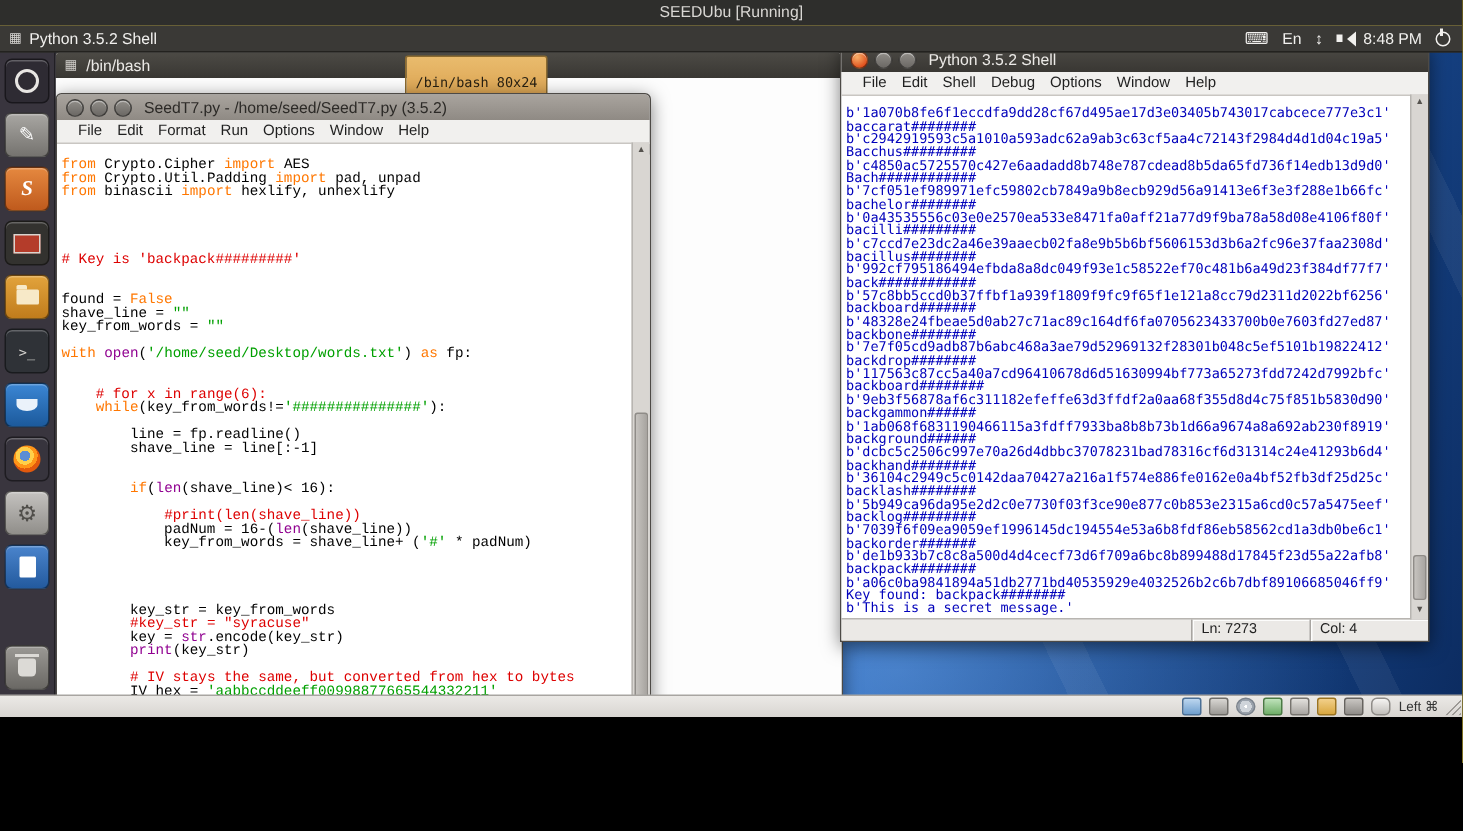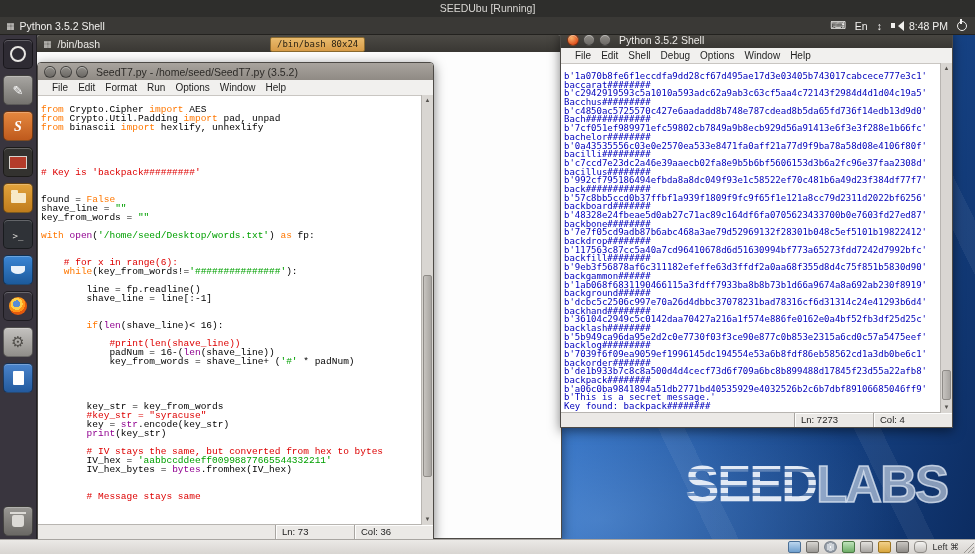--- a/index.html
+++ b/index.html
@@ -1,16 +1,16 @@
 <!DOCTYPE html>
 <html style="--kw: #ff7700; --str: #00a000; --com: #dd0000; --blt: #900090; --stdout: #0000bb;"><head>
 <meta charset="utf-8">
 <style>
   html,body{margin:0;padding:0;background:#000;}
-  .screen{position:relative;width:975px;height:554px;overflow:hidden;
+  .screen{position:relative;width:975px;height:478px;overflow:hidden;
     font-family:"Liberation Sans","DejaVu Sans",sans-serif;background:#fde047;}
 
   
   .vbox-titlebar{position:absolute;left:0;top:0;right:0;height:17px;background:#2e2e2c;
     color:#d9d7d4;font-size:10.5px;line-height:17px;text-align:center;z-index:40;}
   .vbox-statusbar{position:absolute;left:0;right:0;bottom:0;height:14px;
     background:linear-gradient(#ebe9e6,#d8d5d1);border-top:1px solid #a8a5a1;
     display:flex;align-items:center;justify-content:flex-end;gap:5px;
     padding-right:16px;font-size:9px;color:#333;z-index:40;}
   .sbi{width:11px;height:10px;border-radius:2px;display:inline-block;}
@@ -106,21 +106,21 @@
   .status-cell{width:66px;border-left:1px solid #a8a5a1;box-shadow:inset 1px 1px 0 #fdfdfc;
     padding:0 6px;line-height:13px;}
 
   
   .terminal-win{left:36px;top:34px;width:524px;height:503px;z-index:5;}
   .term-title{display:flex;align-items:center;gap:6px;}
   .term-grid{font-size:9px;color:#cfcdc9;}
   .term-body{flex:1;background:#fdfdfd;}
   .term-tooltip{position:absolute;left:270px;top:37px;z-index:6;height:13px;line-height:13px;
     background:linear-gradient(#e9bb6d,#d79b47);border:1px solid #8a6a30;color:#261f12;
-    font-family:"DejaVu Sans Mono",monospace;font-size:9px;padding:0 6px;border-radius:2px;}
+    font-family:"DejaVu Sans Mono",monospace;font-size:9px;padding:12px 6px;border-radius:2px;}
 
   
   .editor-win{left:37px;top:62px;width:395px;height:476px;z-index:7;}
   .editor-body{position:relative;flex:1;background:#fff;overflow:hidden;
     font-family:Liberation Mono, monospace;font-size:9.5px;line-height:9px;
     padding:2px 12px 0 3px;margin-top:7px;}
   .cl{height:9px;white-space:pre;color:#000;}
   .tk-k{color:var(--kw);} .tk-s{color:var(--str);} .tk-c{color:var(--com);}
   .tk-b{color:var(--blt);} .tk-p{color:#000;}
   .vscroll{position:absolute;top:32px;right:0;width:11px;bottom:14px;background:#d9d6d2;
@@ -322,38 +322,38 @@
         <div class="sl">bacillus########</div>
         <div class="sl">b'992cf795186494efbda8a8dc049f93e1c58522ef70c481b6a49d23f384df77f7'</div>
         <div class="sl">back############</div>
         <div class="sl">b'57c8bb5ccd0b37ffbf1a939f1809f9fc9f65f1e121a8cc79d2311d2022bf6256'</div>
         <div class="sl">backboard#######</div>
         <div class="sl">b'48328e24fbeae5d0ab27c71ac89c164df6fa0705623433700b0e7603fd27ed87'</div>
         <div class="sl">backbone########</div>
         <div class="sl">b'7e7f05cd9adb87b6abc468a3ae79d52969132f28301b048c5ef5101b19822412'</div>
         <div class="sl">backdrop########</div>
         <div class="sl">b'117563c87cc5a40a7cd96410678d6d51630994bf773a65273fdd7242d7992bfc'</div>
-        <div class="sl">backfill########</div>
+        <div class="sl">backboard########</div>
         <div class="sl">b'9eb3f56878af6c311182efeffe63d3ffdf2a0aa68f355d8d4c75f851b5830d90'</div>
         <div class="sl">backgammon######</div>
         <div class="sl">b'1ab068f6831190466115a3fdff7933ba8b8b73b1d66a9674a8a692ab230f8919'</div>
         <div class="sl">background######</div>
         <div class="sl">b'dcbc5c2506c997e70a26d4dbbc37078231bad78316cf6d31314c24e41293b6d4'</div>
         <div class="sl">backhand########</div>
         <div class="sl">b'36104c2949c5c0142daa70427a216a1f574e886fe0162e0a4bf52fb3df25d25c'</div>
         <div class="sl">backlash########</div>
         <div class="sl">b'5b949ca96da95e2d2c0e7730f03f3ce90e877c0b853e2315a6cd0c57a5475eef'</div>
         <div class="sl">backlog#########</div>
         <div class="sl">b'7039f6f09ea9059ef1996145dc194554e53a6b8fdf86eb58562cd1a3db0be6c1'</div>
         <div class="sl">backorder#######</div>
         <div class="sl">b'de1b933b7c8c8a500d4d4cecf73d6f709a6bc8b899488d17845f23d55a22afb8'</div>
         <div class="sl">backpack########</div>
         <div class="sl">b'a06c0ba9841894a51db2771bd40535929e4032526b2c6b7dbf89106685046ff9'</div>
+        <div class="sl">Key found: backpack########</div>
         <div class="sl">b'This is a secret message.'</div>
-        <div class="sl">Key found: backpack########</div>
         <div class="sl prompt"><span>&gt;&gt;&gt; </span><span class="cursor"></span></div>
       </div>
     <div class="vscroll">
       <div class="sarrow">▲</div>
       <div class="sthumb shell-thumb"></div>
       <div class="sarrow bottom">▼</div>
     </div>
     <div class="statusbar">
       <span class="status-cell">Ln: 7273</span>
       <span class="status-cell">Col: 4</span>

